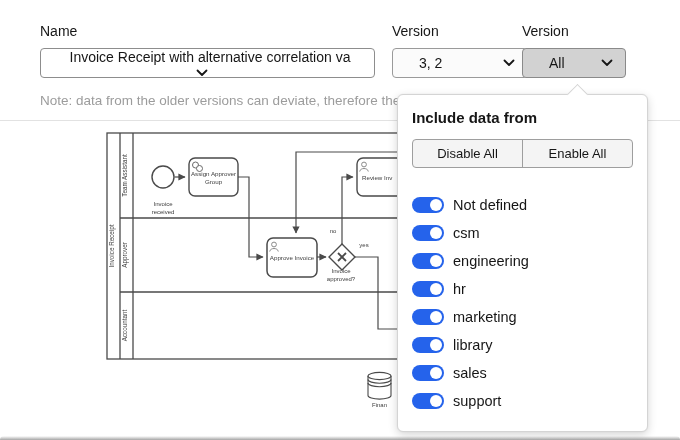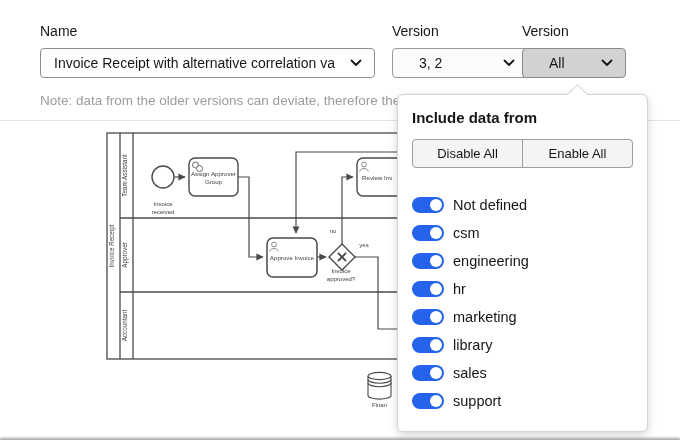--- a/index.html
+++ b/index.html
@@ -13,21 +13,21 @@
   
   .field{position:absolute;top:23px;}
   .field-label{font-size:14px;color:#161616;display:block;margin-bottom:9px;}
   .select{
     height:30px;border:1px solid #8d8d8d;border-radius:4px;background:#fff;
     display:flex;align-items:center;box-sizing:border-box;
     font-size:14px;color:#161616;cursor:pointer;position:relative;
   }
   .select .val{flex:1;padding:0 8px 0 13px;white-space:nowrap;overflow:hidden;}
   .select .chev{flex:0 0 auto;margin-right:12px;display:flex;align-items:center;}
-  .f-name{left:40px;} .f-name .select{width:335px;}
+  .f-name{left:40px;} .f-name .select{width:335px;flex-direction:column;}
   .f-version{left:392px;} .f-version .select{width:136px;background:#fbfbfb;border-color:#9a9a9a;}
   .f-tenant{left:522px;} .f-tenant .select{width:104px;background:#d2d2d2;border-color:#8a8a8a;}
   .f-version .val,.f-tenant .val{padding-left:26px;}
   .note{
     position:absolute;left:40px;top:93px;width:620px;
     font-size:13.5px;color:#9c9c9c;white-space:nowrap;overflow:hidden;
   }
   .hdr-divider{position:absolute;left:0;top:120px;width:680px;height:1px;background:#e2e2e2;}
   
   svg.bpmn{position:absolute;left:0;top:0;width:680px;height:440px;pointer-events:none;}

